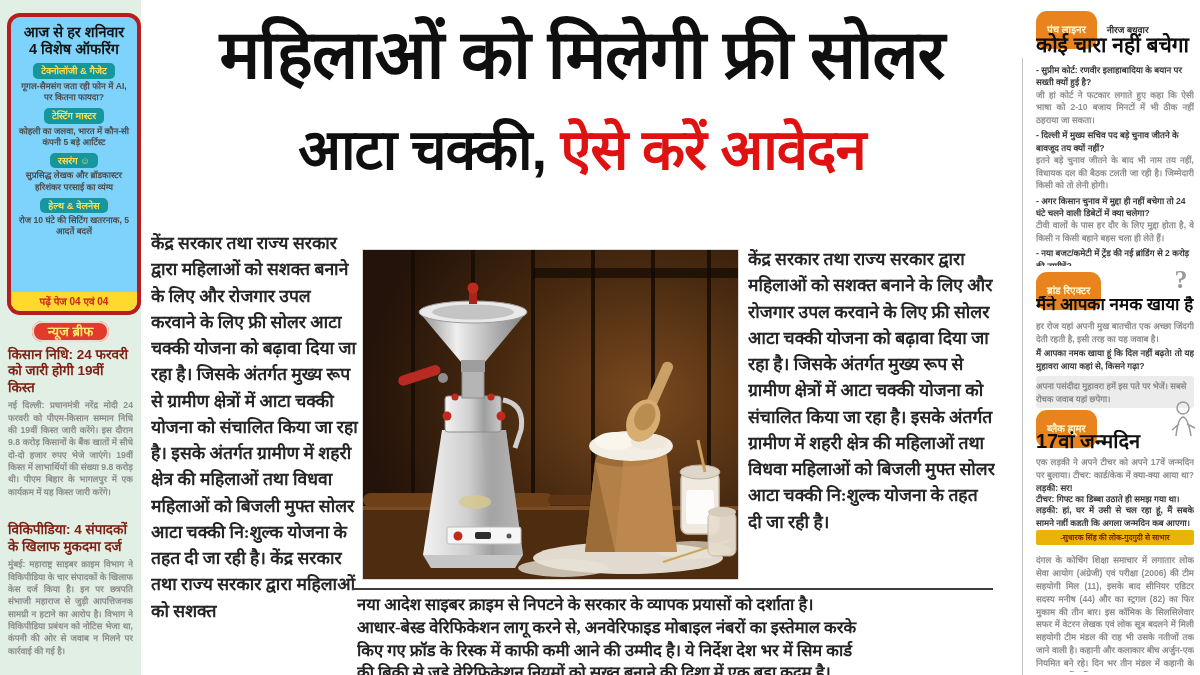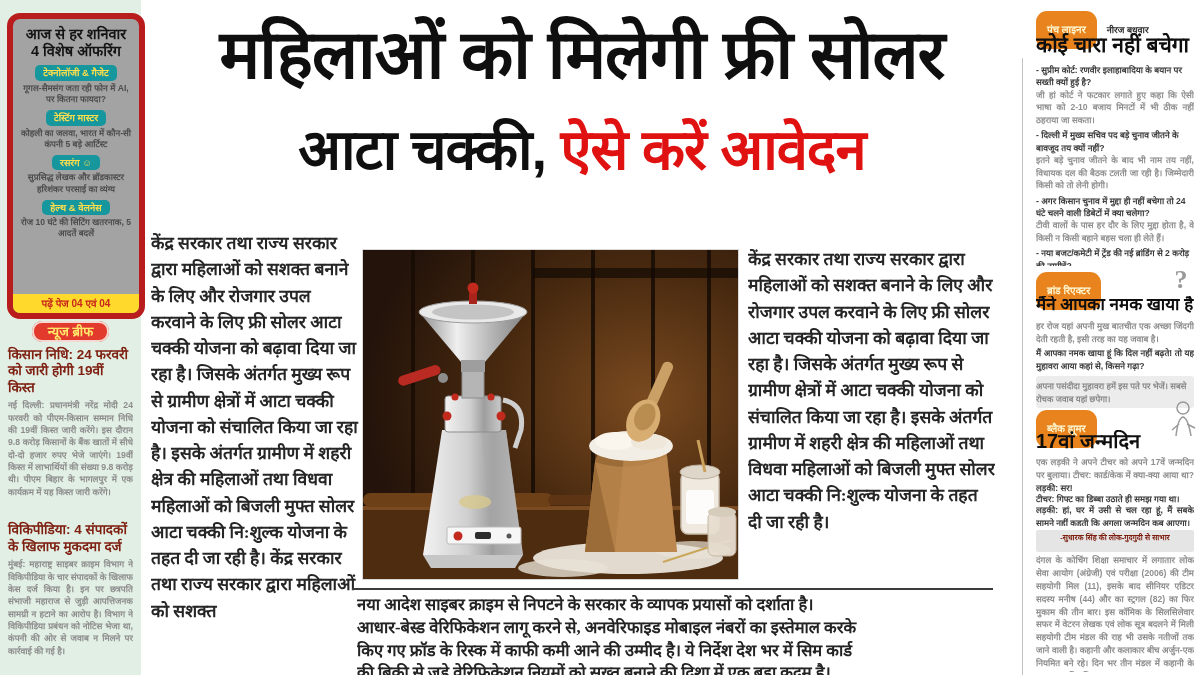--- a/index.html
+++ b/index.html
@@ -1,22 +1,22 @@
 <!DOCTYPE html>
 <html><head>
 <meta charset="utf-8">
 <style>
   html,body{margin:0;padding:0;background:#888;}
   .page{position:relative;width:1200px;height:675px;background:#ffffff;overflow:hidden;
         font-family:"Liberation Serif",serif;-webkit-font-smoothing:antialiased;}
 
   
   .lsb{position:absolute;left:0;top:0;width:141px;height:675px;background:#e2efe4;}
-  .offers-card{position:absolute;left:7px;top:13px;width:126px;height:294px;background:#a3a3a3;
-               border:6px solid #b91c1c;border-radius:13px;overflow:hidden;}
+  .offers-card{position:absolute;left:7px;top:13px;width:126px;height:294px;background:#7dd3fc;
+               border:4px solid #b91c1c;border-radius:13px;overflow:hidden;}
   .offers-title{margin:7px 4px 2px;text-align:center;font:800 14.5px/1.18 "Liberation Sans",sans-serif;color:#141414;}
   .offer-badge{display:table;margin:5px auto 2px;background:#16969d;color:#ffdf4d;
                font:700 9.5px/1 "Liberation Sans",sans-serif;padding:3px 8px;border-radius:5px;white-space:nowrap;}
   .offer-text{margin:0 5px;text-align:center;font:700 8.6px/1.3 "Liberation Sans",sans-serif;color:#4d4d4d;}
   .offers-footer{position:absolute;left:0;right:0;bottom:0;height:19px;background:#ffd92b;
                  text-align:center;font:800 10px/19px "Liberation Sans",sans-serif;color:#c9271b;}
   .nb-badge{display:table;margin:11px auto 5px;background:#e23b2e;color:#ffe96b;border-radius:10px;
             padding:4px 16px;font:800 13px/1 "Liberation Sans",sans-serif;box-shadow:0 0 0 2px #f3d9d2 inset;}
   .nb-h{margin:3px 8px 3px;font:800 13.5px/1.22 "Liberation Sans",sans-serif;color:#7e2012;}
   .nb-b{margin:0 8px 7px;font:600 8.7px/1.42 "Liberation Sans",sans-serif;color:#8d8d8d;text-align:justify;}
@@ -48,22 +48,22 @@
   .rsb .abs{position:absolute;left:13px;right:6px;}
   .byline{font:800 9px "Liberation Sans",sans-serif;color:#2f2f2f;margin-left:6px;}
   .rsb-h1{font:800 21px/1.1 "Liberation Sans",sans-serif;color:#0e0e0e;white-space:nowrap;overflow:hidden;}
   .rsb-h2{font:800 17px/1.1 "Liberation Sans",sans-serif;color:#0e0e0e;white-space:nowrap;overflow:hidden;}
   .tiny{font:600 8.6px/1.5 "Liberation Sans",sans-serif;color:#8e8e8e;text-align:justify;}
   .tiny b,.tinyb{font-weight:800;color:#3d3d3d;}
   .tinyb{font:800 8.6px/1.5 "Liberation Sans",sans-serif;text-align:justify;}
   .qa-q{font:800 8.6px/1.45 "Liberation Sans",sans-serif;color:#3b3b3b;}
   .qa-a{font:600 8.6px/1.45 "Liberation Sans",sans-serif;color:#909090;margin-bottom:3px;text-align:justify;}
   .gray-box{background:#ececec;border-radius:3px;padding:4px 0;font:600 8.4px/1.5 "Liberation Sans",sans-serif;color:#8a8a8a;}
-  .yellow-bar{background:#e5e5e5;border-radius:2px;text-align:center;
-              font:800 7.6px/15px "Liberation Sans",sans-serif;color:#7d1d0d;height:22px;overflow:hidden;white-space:nowrap;}
+  .yellow-bar{background:#eab308;border-radius:2px;text-align:center;
+              font:800 7.6px/15px "Liberation Sans",sans-serif;color:#7d1d0d;height:15px;overflow:hidden;white-space:nowrap;}
   .q-icon{position:absolute;right:4px;top:262px;width:30px;height:36px;color:#9a9a9a;
           font:800 26px/36px "Liberation Serif",serif;text-align:center;}
   .sketch-icon{position:absolute;right:2px;top:398px;width:30px;height:44px;}
 </style>
 </head>
 <body>
 
 <div class="page">
 
   <div class="lsb">

